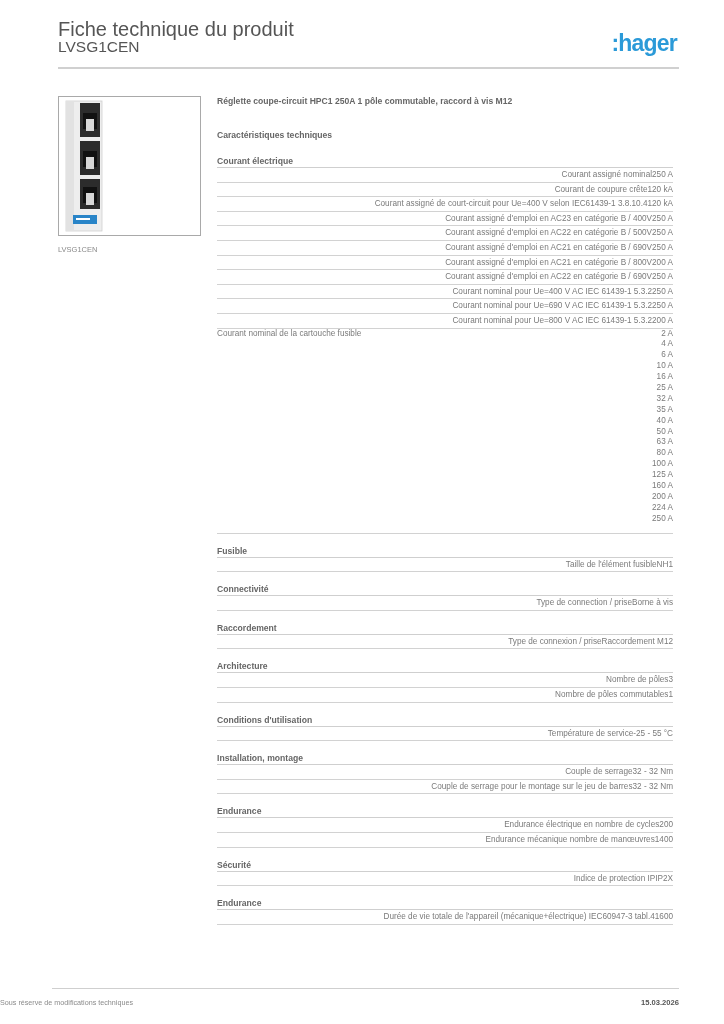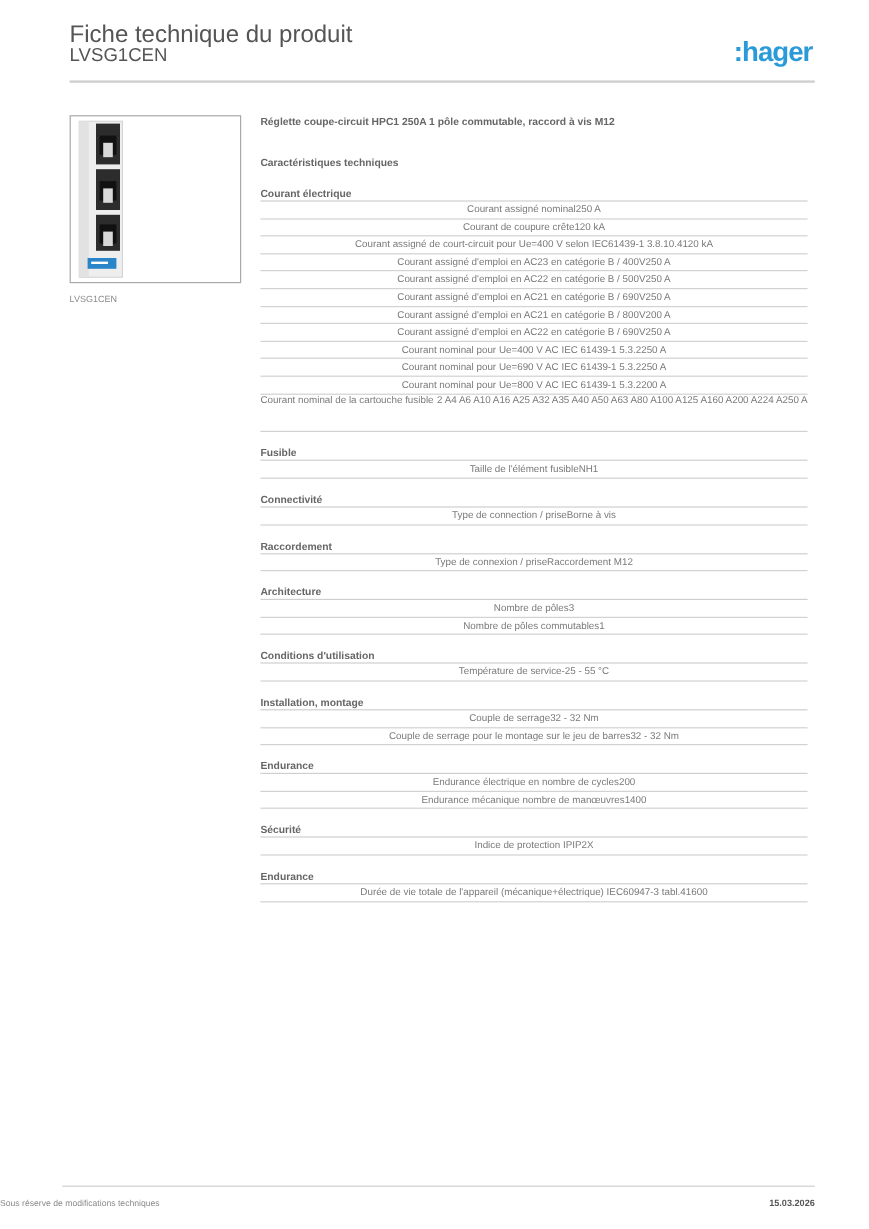--- a/index.html
+++ b/index.html
@@ -13,25 +13,25 @@
     .header-rule { position: absolute; left: 58px; top: 67px; width: 621px; height: 2px; background: #d0d0d0; }
 
     .image-box { position: absolute; left: 58px; top: 96px; width: 143px; height: 140px; border: 1px solid #a9a9a9; background: #fff; }
     .image-caption { position: absolute; left: 58px; top: 245px; font-size: 7.5px; color: #8a8a8a; }
 
     .product { position: absolute; left: 217px; top: 96px; width: 456px; font-size: 8.6px; font-weight: bold; color: #666; }
     .specs-heading { position: absolute; left: 217px; top: 130px; font-size: 8.6px; font-weight: bold; color: #666; }
 
     .specs { position: absolute; left: 217px; top: 155px; width: 456px; }
     .section-title { font-size: 8.6px; font-weight: bold; color: #666; height: 13px; line-height: 13px; border-bottom: 1.5px solid #cfcfcf; }
-    .row { display: flex; justify-content: center; font-size: 8.2px; color: #7a7a7a; height: 14.6px; line-height: 13.6px; border-bottom: 1px solid #d2d2d2; }
+    .row { display: flex; justify-content: flex-end; font-size: 8.2px; color: #7a7a7a; height: 14.6px; line-height: 13.6px; border-bottom: 1px solid #d2d2d2; }
     .row .label { white-space: nowrap; }
     .row .value { white-space: nowrap; text-align: right; }
-    .multi-row { display: flex; justify-content: space-between; font-size: 8.2px; color: #7a7a7a; border-bottom: 1px solid #d2d2d2; padding-bottom: 20px; }
-    .multi-values { display: flex; align-items: flex-end; }
+    .multi-row { display: flex; justify-content: space-between; font-size: 8.2px; color: #7a7a7a; border-bottom: 1px solid #d2d2d2; padding-bottom: 8px; }
+    .multi-values { display: flex; flex-direction: column; align-items: flex-end; }
     .multi-values span { line-height: 10.9px; height: 10.9px; }
     .section-gap { height: 11px; }
 
     .footer-rule { position: absolute; left: 52px; top: 988px; width: 627px; height: 1px; background: #cfcfcf; }
     .footer-left { position: absolute; left: 58px; top: 1035px; font-size: 7.6px; font-weight: bold; color: #555; }
     .footer-center { position: absolute; left: 0; width: 724px; top: 998px; text-align: left; font-size: 7.2px; color: #8a8a8a; }
     .footer-right { position: absolute; right: 45px; top: 998px; font-size: 7.6px; font-weight: bold; color: #555; }
   </style>
 </head>
 <body>

